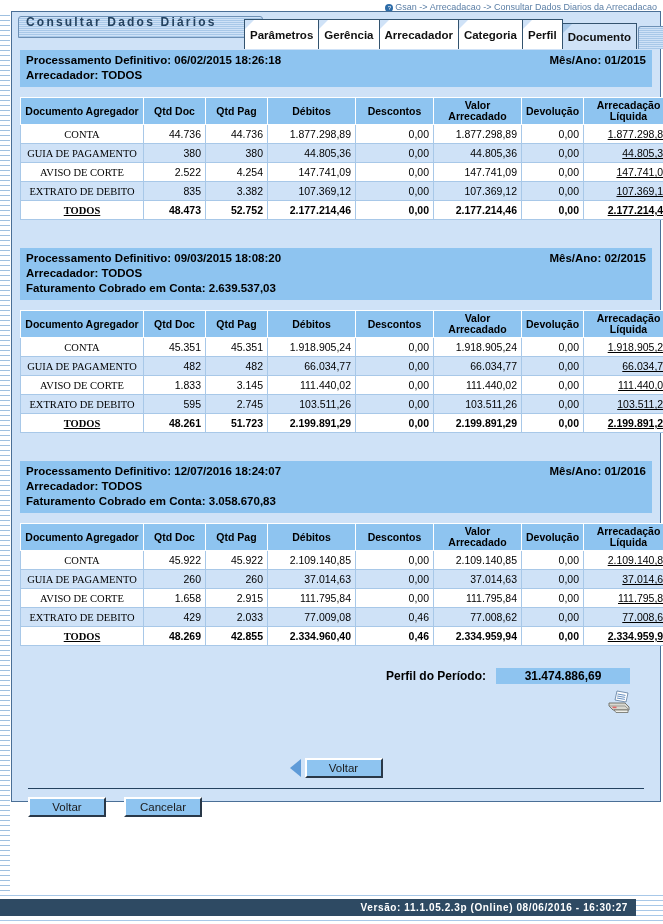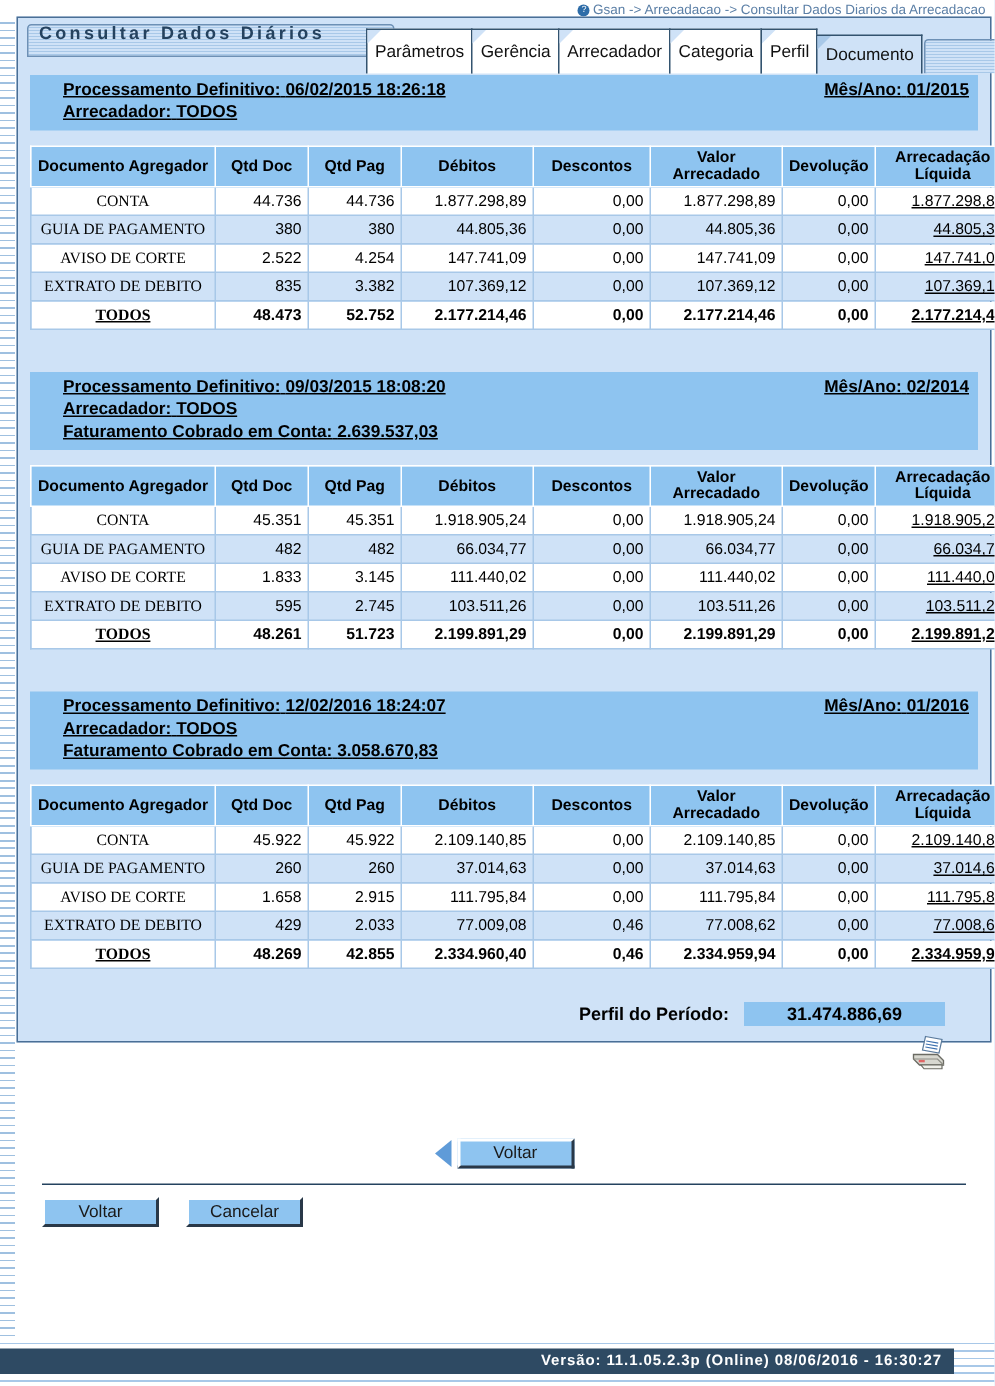--- a/index.html
+++ b/index.html
@@ -56,21 +56,21 @@
     line-height: 8px;
     text-align: center;
     vertical-align: middle;
     margin-right: 2px;
   }
 
   
   .frame {
     position: absolute;
     left: 11px; top: 11px;
-    width: 650px; height: 684px;
+    width: 650px; height: 791px;
     background: #cfe2f7;
     border: 1px solid #4a6f96;
     box-sizing: border-box;
   }
 
   
   .titlebar {
     position: relative;
     height: 38px;
     background: #cfe2f7;
@@ -109,21 +109,21 @@
     background: #ffffff;
     border: 1px solid #33536f;
     border-bottom: none;
     height: 30px;
     box-sizing: border-box;
     display: flex;
     align-items: center;
     justify-content: center;
     padding: 0 5px;
     font-size: 11.5px;
-    font-weight: normal;
+    font-weight: bold;
     color: #111111;
     white-space: nowrap;
     border-radius: 0;
     margin-right: -1px;
   }
   .tab::before {
     content: "";
     position: absolute;
     left: 0; top: 0;
     width: 0; height: 0;
@@ -156,23 +156,22 @@
 
   
   .content {
     position: relative;
     padding: 0 8px;
   }
 
   
   .sec-head {
     background: #8ec4f0;
-    padding: 3px 6px 4px 22px;
+    padding: 3px 6px 4px 6px;
     margin-bottom: 10px;
-    text-decoration: underline;
   }
   .sec-head-row {
     display: flex;
     justify-content: space-between;
     align-items: baseline;
     font-size: 11.5px;
     font-weight: bold;
     color: #000;
     line-height: 15px;
   }
@@ -432,21 +431,21 @@
                 <td class="num"><span class="lnk">2.177.214,46</span></td>
               </tr>
             </tbody>
           </table>
           <div class="sec-gap"></div>
         </div>
         <div>
           <div class="sec-head">
             <div class="sec-head-row">
               <span><span>Processamento Definitivo:</span> <span>09/03/2015 18:08:20</span></span>
-              <span><span>Mês/Ano:</span> <span>02/2014</span></span>
+              <span><span>Mês/Ano:</span> <span>02/2015</span></span>
             </div>
             <div class="sec-head-line"><span>Arrecadador:</span> <span>TODOS</span></div>
             <div class="sec-head-line"><span>Faturamento Cobrado em Conta:</span> <span>2.639.537,03</span></div>
           </div>
           <table class="grid">
             <colgroup>
               <col style="width: 123px;">
               <col style="width: 62px;">
               <col style="width: 62px;">
               <col style="width: 88px;">
@@ -518,21 +517,21 @@
                 <td class="num">0,00</td>
                 <td class="num"><span class="lnk">2.199.891,29</span></td>
               </tr>
             </tbody>
           </table>
           <div class="sec-gap"></div>
         </div>
         <div>
           <div class="sec-head">
             <div class="sec-head-row">
-              <span><span>Processamento Definitivo:</span> <span>12/02/2016 18:24:07</span></span>
+              <span><span>Processamento Definitivo:</span> <span>12/07/2016 18:24:07</span></span>
               <span><span>Mês/Ano:</span> <span>01/2016</span></span>
             </div>
             <div class="sec-head-line"><span>Arrecadador:</span> <span>TODOS</span></div>
             <div class="sec-head-line"><span>Faturamento Cobrado em Conta:</span> <span>3.058.670,83</span></div>
           </div>
           <table class="grid">
             <colgroup>
               <col style="width: 123px;">
               <col style="width: 62px;">
               <col style="width: 62px;">

